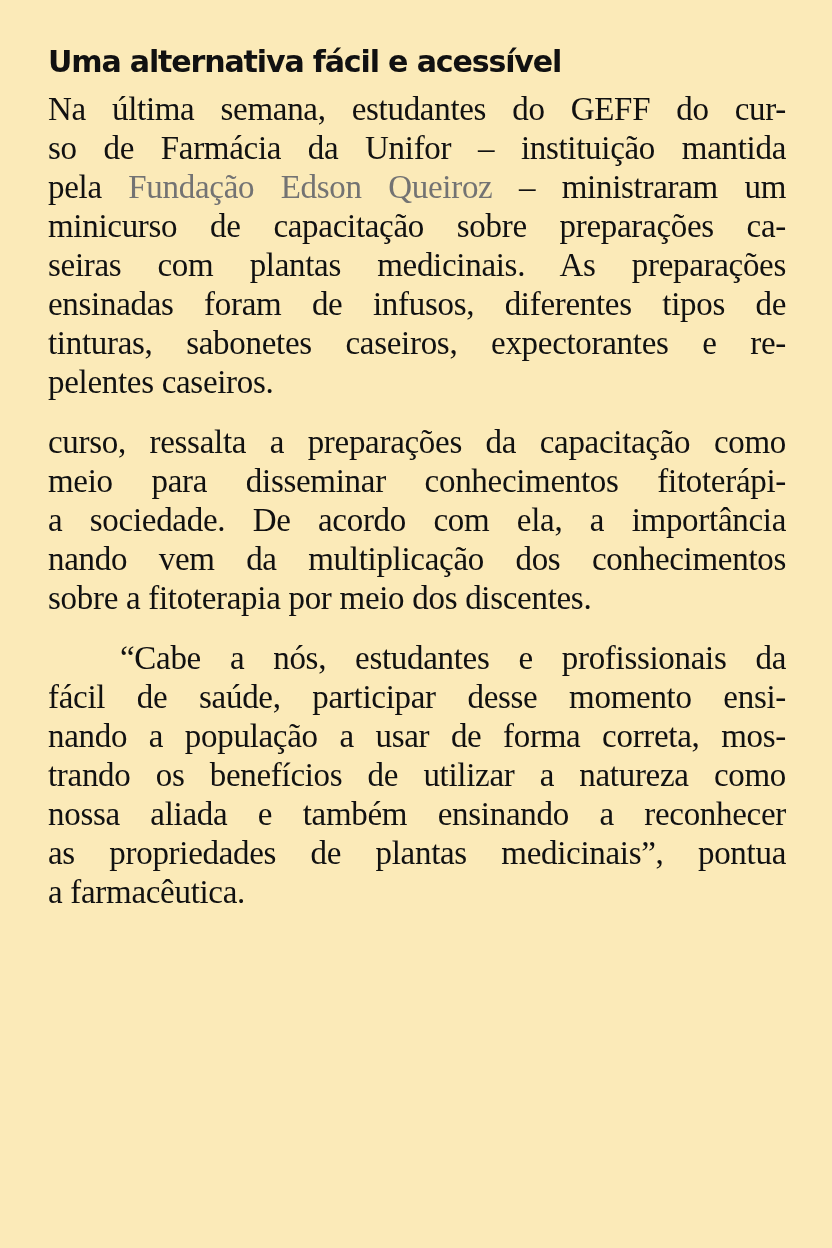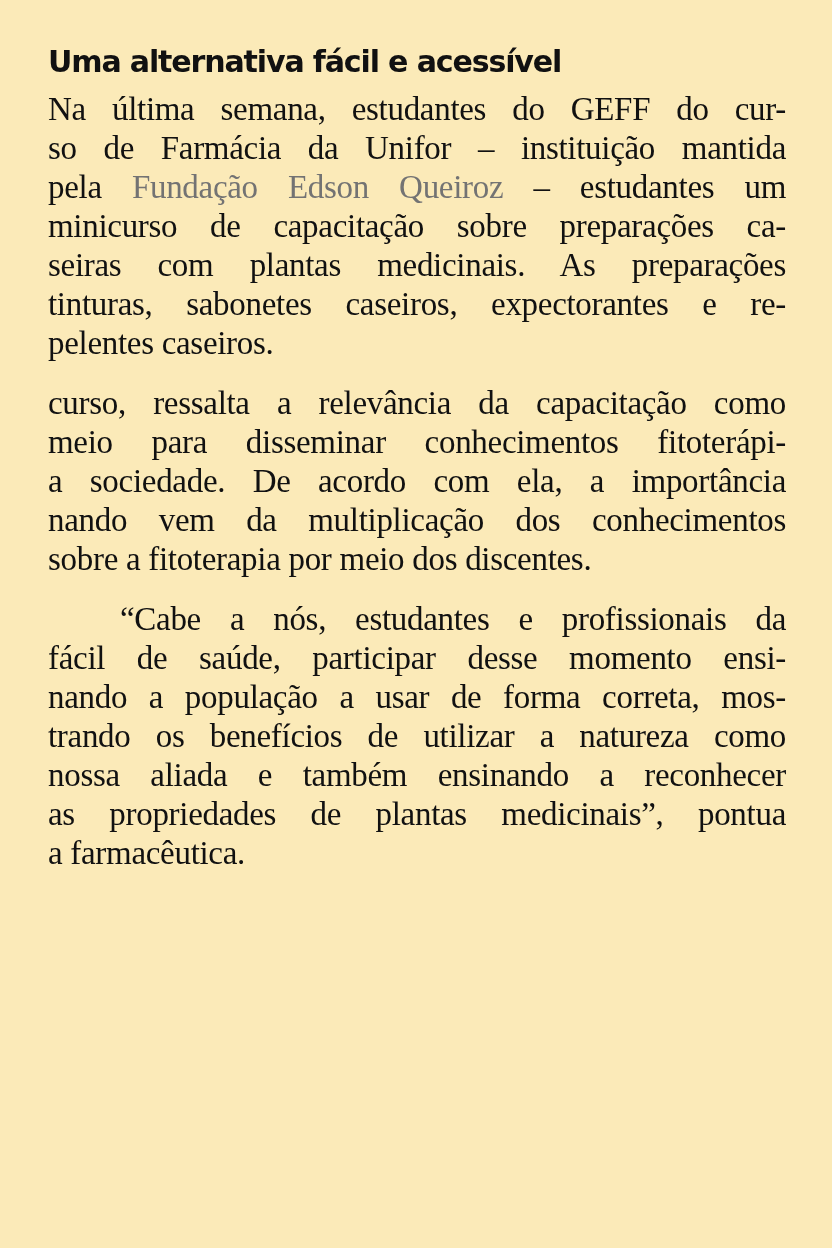--- a/index.html
+++ b/index.html
@@ -62,29 +62,30 @@
   </style>
 </head>
 <body>
 
 <div class="article">
   <h2 class="heading">Uma alternativa fácil e acessível</h2>
 
   <p class="para">
     <span class="line">Na última semana, estudantes do GEFF do cur-</span>
     <span class="line">so de Farmácia da Unifor – instituição mantida</span>
-    <span class="line"><span>pela</span> <a class="link">Fundação Edson Queiroz</a> <span>– estudantes um</span></span>
+    <span class="line"><span>pela</span> <a class="link">Fundação Edson Queiroz</a> <span>– ministraram um</span></span>
     <span class="line">minicurso de capacitação sobre preparações ca-</span>
     <span class="line">seiras com plantas medicinais. As preparações</span>
+    <span class="line">ensinadas foram de infusos, diferentes tipos de</span>
     <span class="line">tinturas, sabonetes caseiros, expectorantes e re-</span>
     <span class="line last">pelentes caseiros.</span>
   </p>
 
   <p class="para">
-    <span class="line">curso, ressalta a relevância da capacitação como</span>
+    <span class="line">curso, ressalta a preparações da capacitação como</span>
     <span class="line">meio para disseminar conhecimentos fitoterápi-</span>
     <span class="line">a sociedade. De acordo com ela, a importância</span>
     <span class="line">nando vem da multiplicação dos conhecimentos</span>
     <span class="line last">sobre a fitoterapia por meio dos discentes.</span>
   </p>
 
   <p class="para">
     <span class="line indent">“Cabe a nós, estudantes e profissionais da</span>
     <span class="line">fácil de saúde, participar desse momento ensi-</span>
     <span class="line">nando a população a usar de forma correta, mos-</span>

